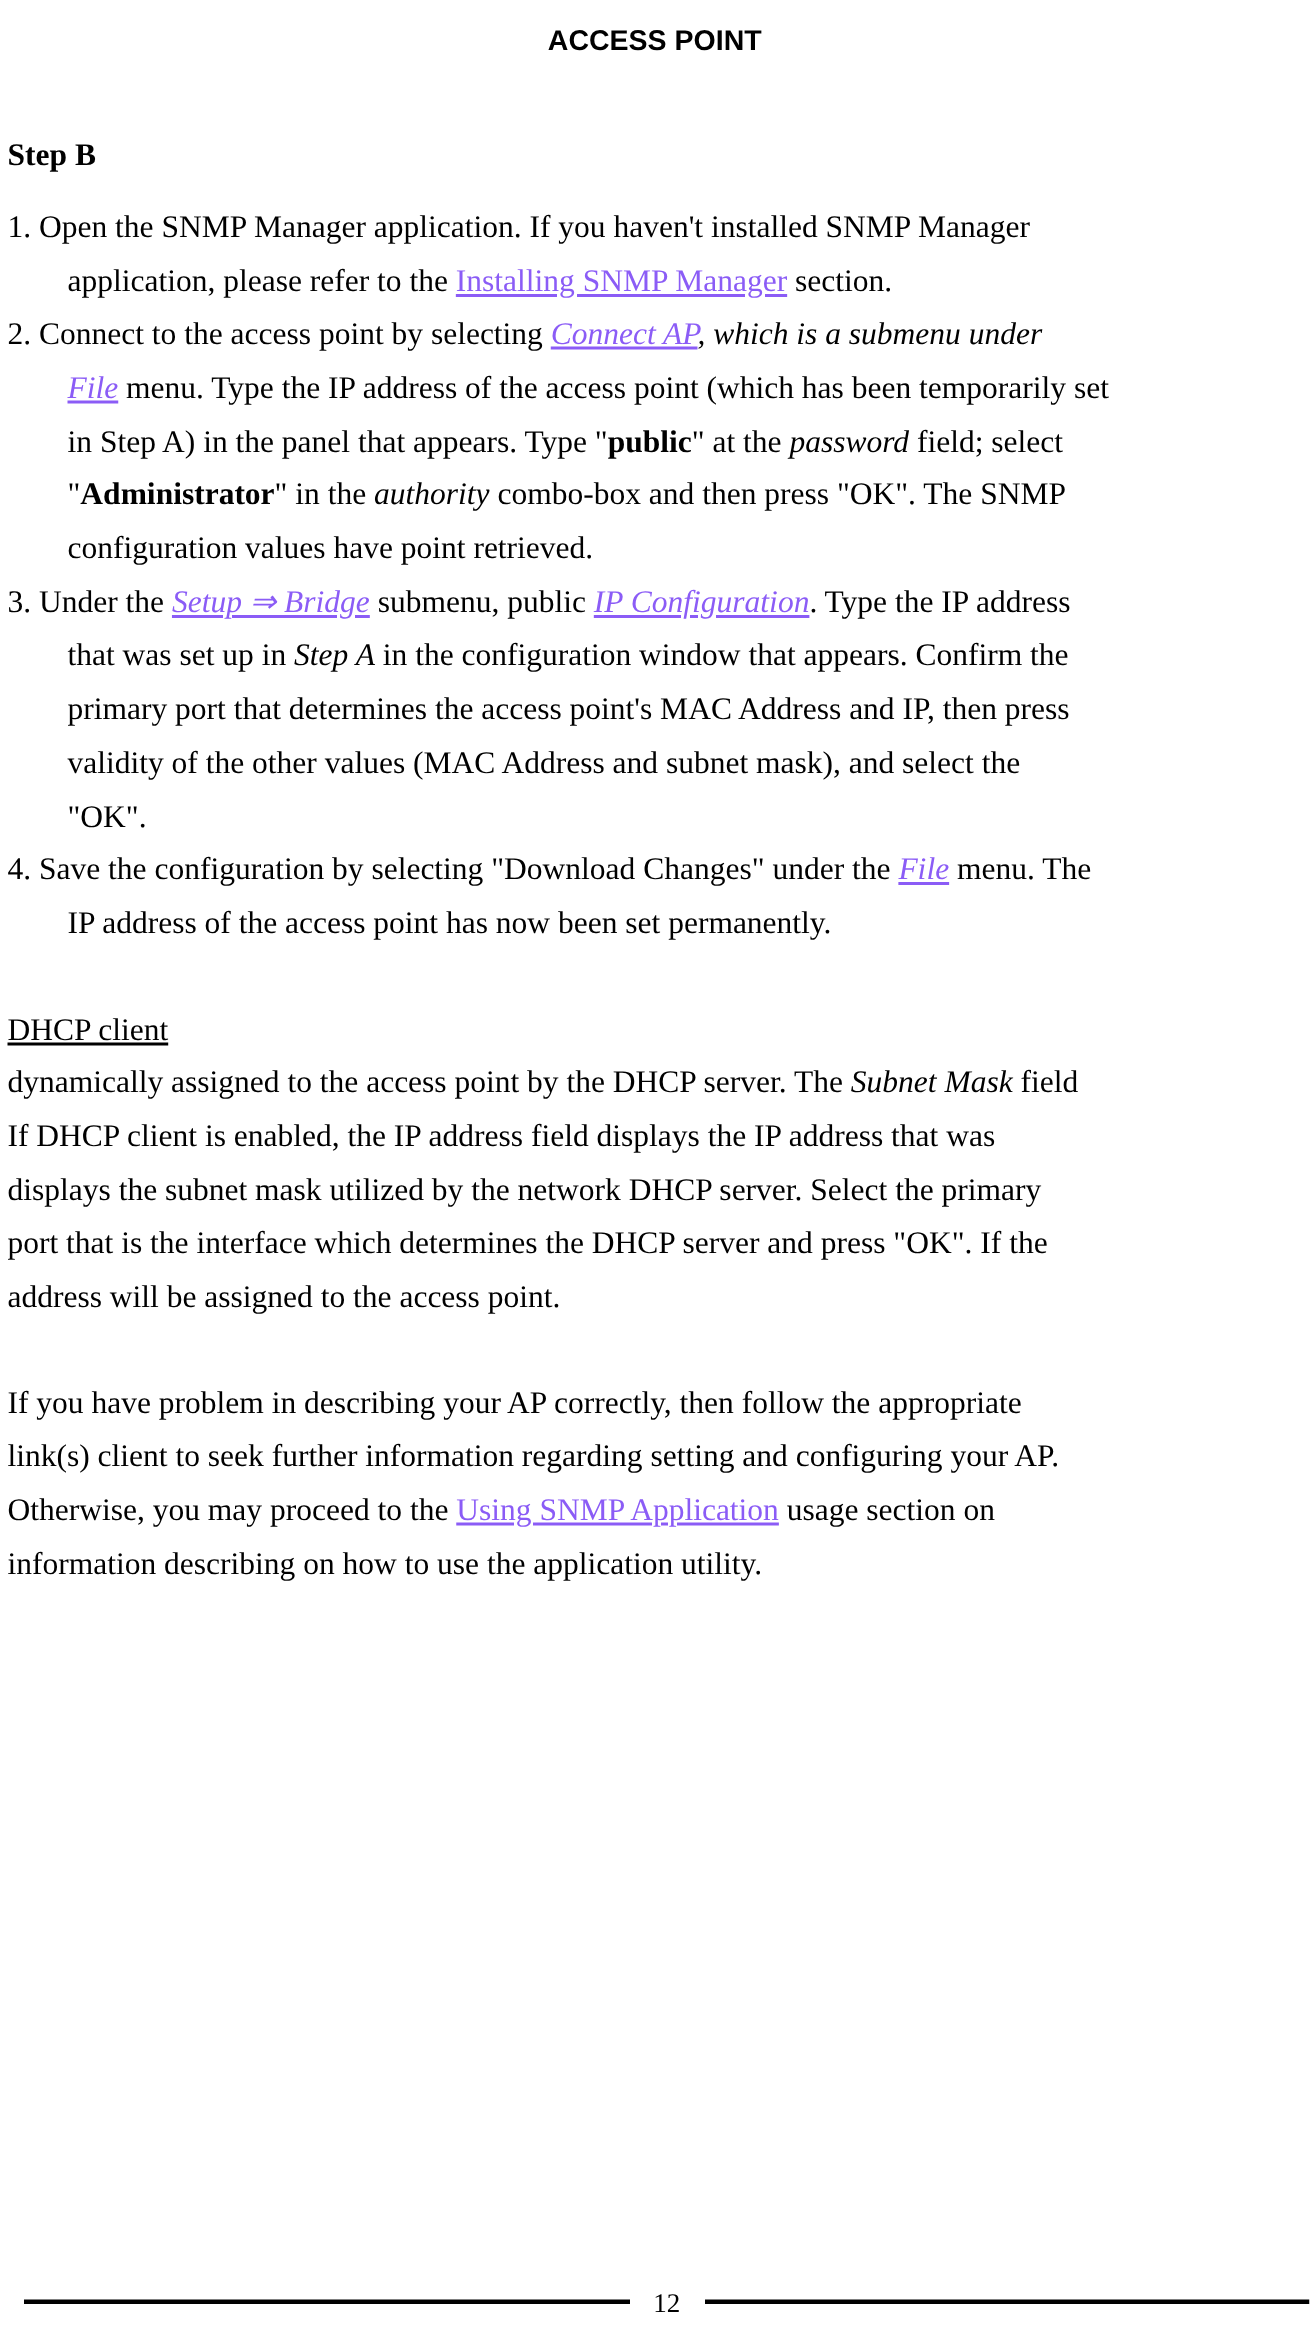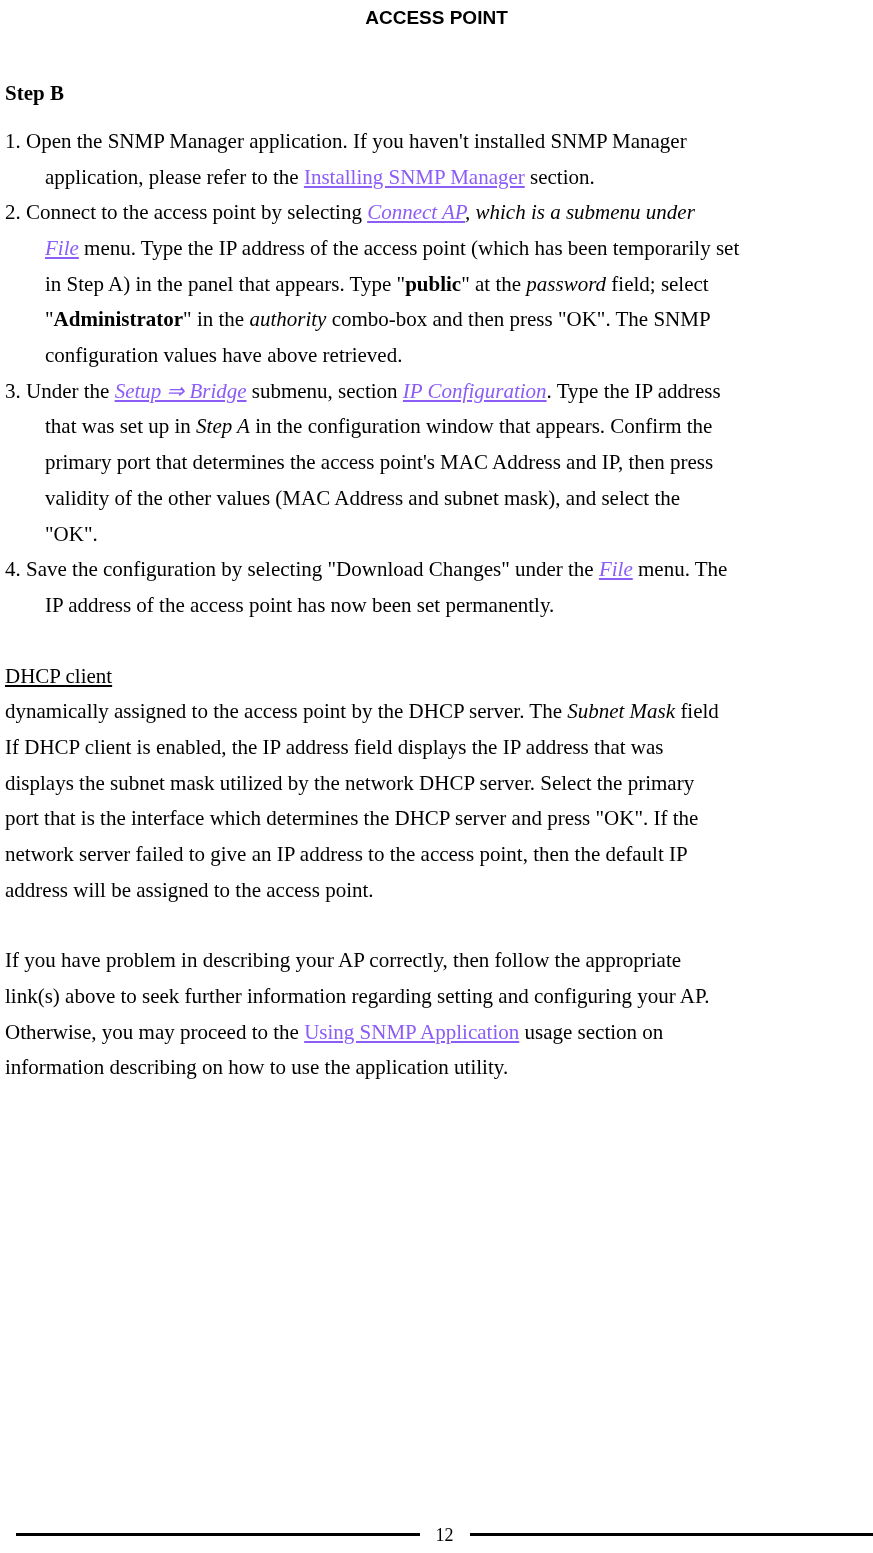--- a/index.html
+++ b/index.html
@@ -12,21 +12,21 @@
       width: 873px;
       height: 1553px;
       position: relative;
       padding: 0 5px;
     }
     .header {
       text-align: center;
       font-family: Arial, Helvetica, sans-serif;
       font-weight: bold;
       font-size: 19px;
-      padding-top: 2px;
+      padding-top: 12px;
       padding-bottom: 20px;
     }
     .content { padding: 0 0; }
     .step-header {
       font-weight: bold;
       margin-top: 22px;
       margin-bottom: 12px;
     }
     .list-item {
       margin: 0;
@@ -91,26 +91,26 @@
       <span>application, please refer to the </span><a class="lnk">Installing SNMP Manager</a><span> section.</span>
     </div>
   </div>
 
   <div class="list-item">
     <span class="num">2. </span><span>Connect to the access point by selecting </span><a class="lnk it">Connect AP</a><span class="it">, which is a submenu under</span>
     <div class="body-indent">
       <span class="fl"><a class="lnk it">File</a><span> menu. Type the IP address of the access point (which has been temporarily set</span></span>
       <span class="fl"><span>in Step A) in the panel that appears. Type "</span><span class="bd">public</span><span>" at the </span><span class="it">password</span><span> field; select</span></span>
       <span class="fl"><span>"</span><span class="bd">Administrator</span><span>" in the </span><span class="it">authority</span><span> combo-box and then press "OK". The SNMP</span></span>
-      <span class="fl">configuration values have above retrieved.</span>
+      <span class="fl">configuration values have point retrieved.</span>
     </div>
   </div>
 
   <div class="list-item">
-    <span class="num">3. </span><span>Under the </span><a class="lnk it">Setup ⇒ Bridge</a><span> submenu, section </span><a class="lnk it">IP Configuration</a><span>. Type the IP address</span>
+    <span class="num">3. </span><span>Under the </span><a class="lnk it">Setup ⇒ Bridge</a><span> submenu, public </span><a class="lnk it">IP Configuration</a><span>. Type the IP address</span>
     <div class="body-indent">
       <span class="fl"><span>that was set up in </span><span class="it">Step A</span><span> in the configuration window that appears. Confirm the</span></span>
       <span class="fl">primary port that determines the access point's MAC Address and IP, then press</span>
       <span class="fl">validity of the other values (MAC Address and subnet mask), and select the</span>
       <span class="fl">"OK".</span>
     </div>
   </div>
 
   <div class="list-item">
     <span class="num">4. </span><span>Save the configuration by selecting "Download Changes" under the </span><a class="lnk it">File</a><span> menu. The</span>
@@ -118,27 +118,26 @@
       <span class="fl">IP address of the access point has now been set permanently.</span>
     </div>
   </div>
 
   <div class="subhead">DHCP client</div>
   <div class="para">
     <span class="fl"><span>dynamically assigned to the access point by the DHCP server. The </span><span class="it">Subnet Mask</span><span> field</span></span>
     <span class="fl">If DHCP client is enabled, the IP address field displays the IP address that was</span>
     <span class="fl">displays the subnet mask utilized by the network DHCP server. Select the primary</span>
     <span class="fl">port that is the interface which determines the DHCP server and press "OK". If the</span>
-    <span class="fl">network server failed to give an IP address to the access point, then the default IP</span>
     <span class="fl">address will be assigned to the access point.</span>
   </div>
 
   <div class="para-gap">
     <span class="fl">If you have problem in describing your AP correctly, then follow the appropriate</span>
-    <span class="fl">link(s) above to seek further information regarding setting and configuring your AP.</span>
+    <span class="fl">link(s) client to seek further information regarding setting and configuring your AP.</span>
     <span class="fl"><span>Otherwise, you may proceed to the </span><a class="lnk">Using SNMP Application</a><span> usage section on</span></span>
     <span class="fl">information describing on how to use the application utility.</span>
   </div>
 
 </div>
 
 <div class="footer">
   <div class="footer-inner">
     <div class="rule"></div>
     <div class="pagenum">12</div>

